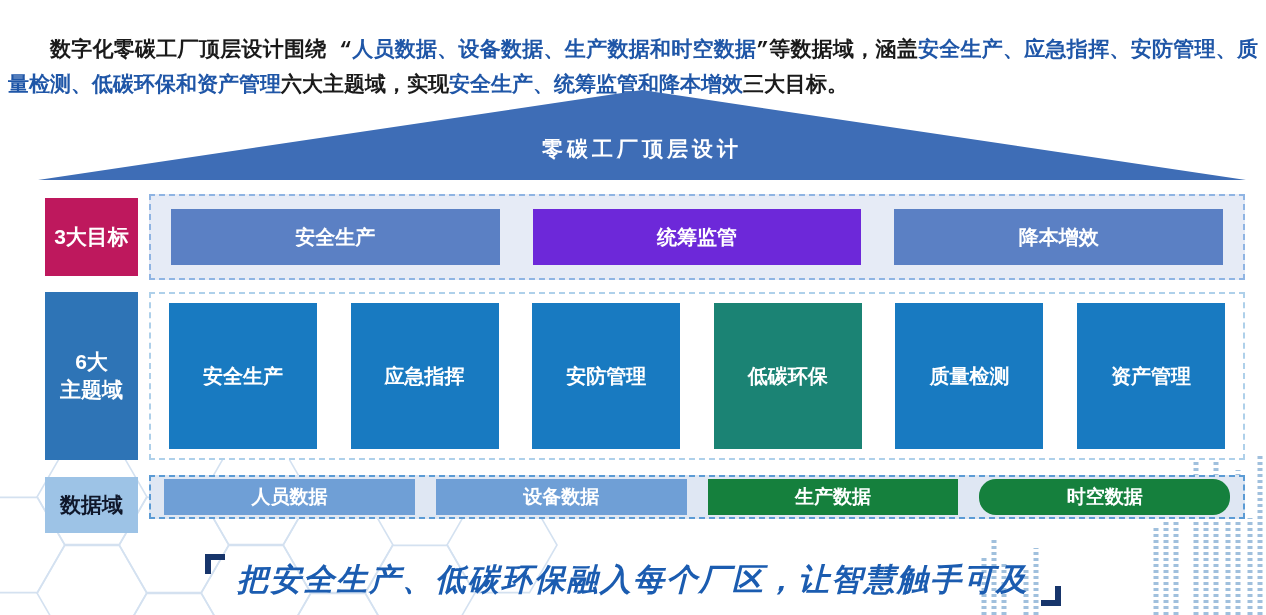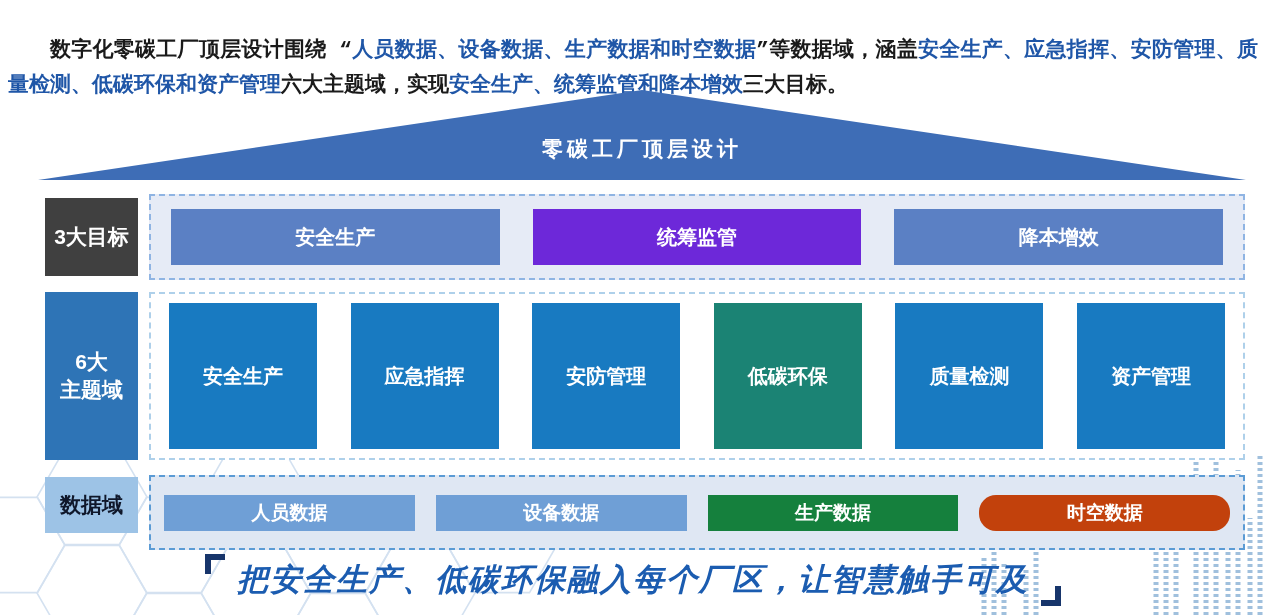--- a/index.html
+++ b/index.html
@@ -56,21 +56,21 @@
     border:2px dashed #aed0ea; background:#ffffff;
     display:flex; align-items:center; justify-content:space-between; padding:0 18px;
   }
   .theme-box {
     width:148px; height:146px; display:flex; align-items:center; justify-content:center;
     color:#ffffff; font-weight:bold; font-size:20px;
   }
 
   
   .data-content {
-    position:absolute; left:149px; top:475px; width:1096px; height:75px;
+    position:absolute; left:149px; top:475px; width:1096px; height:44px;
     border:2px dashed #5b9bd5; background:#dfe7f3;
     display:flex; align-items:center; gap:21px; padding:0 13px;
   }
   .data-box {
     flex:1; height:36px; display:flex; align-items:center; justify-content:center;
     color:#ffffff; font-weight:bold; font-size:19px;
   }
 
   
   .slogan-wrap {
@@ -134,21 +134,21 @@
     <line x1="294" y1="185" x2="294" y2="25"></line>
   </g>
 </svg>
 
 <p class="intro"><span style="color: rgb(26, 26, 26);">数字化零碳工厂顶层设计围绕 “</span><span style="color: rgb(31, 86, 167);">人员数据、设备数据、生产数据和时空数据</span><span style="color: rgb(26, 26, 26);">”等数据域，涵盖</span><span style="color: rgb(31, 86, 167);">安全生产、应急指挥、安防管理、质量检测、低碳环保和资产管理</span><span style="color: rgb(26, 26, 26);">六大主题域，实现</span><span style="color: rgb(31, 86, 167);">安全生产、统筹监管和降本增效</span><span style="color: rgb(26, 26, 26);">三大目标。</span></p>
 
 <div class="roof" style="background-color: rgb(62, 109, 182);">
   <span class="roof-title">零碳工厂顶层设计</span>
 </div>
 
-<div class="row-label goals-label" style="background-color: #404040;">3大目标</div>
+<div class="row-label goals-label" style="background-color: #be185d;">3大目标</div>
 <div class="goals-content">
   <div class="goal-box" style="background-color: rgb(91, 128, 196);">安全生产</div>
   <div class="goal-box" style="background-color: #6d28d9;">统筹监管</div>
   <div class="goal-box" style="background-color: rgb(91, 128, 196);">降本增效</div>
 </div>
 
 <div class="row-label themes-label" style="background-color: rgb(46, 116, 182);">6大
 主题域</div>
 <div class="themes-content">
   <div class="theme-box" style="background-color: rgb(24, 122, 193);">安全生产</div>
@@ -157,20 +157,20 @@
   <div class="theme-box" style="background-color: rgb(27, 131, 116);">低碳环保</div>
   <div class="theme-box" style="background-color: rgb(24, 122, 193);">质量检测</div>
   <div class="theme-box" style="background-color: rgb(24, 122, 193);">资产管理</div>
 </div>
 
 <div class="row-label data-label" style="background-color: rgb(157, 195, 230);">数据域</div>
 <div class="data-content">
   <div class="data-box" style="background-color: rgb(111, 159, 214);">人员数据</div>
   <div class="data-box" style="background-color: rgb(111, 159, 214);">设备数据</div>
   <div class="data-box" style="background-color: #15803d;">生产数据</div>
-  <div class="data-box" style="background-color: #c2410c; border-radius: 17px;">时空数据</div>
+  <div class="data-box" style="background-color: #15803d; border-radius: 17px;">时空数据</div>
 </div>
 
 <div class="slogan-wrap">
   <span class="bracket-open"></span>
   <span class="slogan" style="color: rgb(27, 92, 176);">把安全生产、低碳环保融入每个厂区，让智慧触手可及</span>
   <span class="bracket-close"></span>
 </div>
 
 </body></html>

